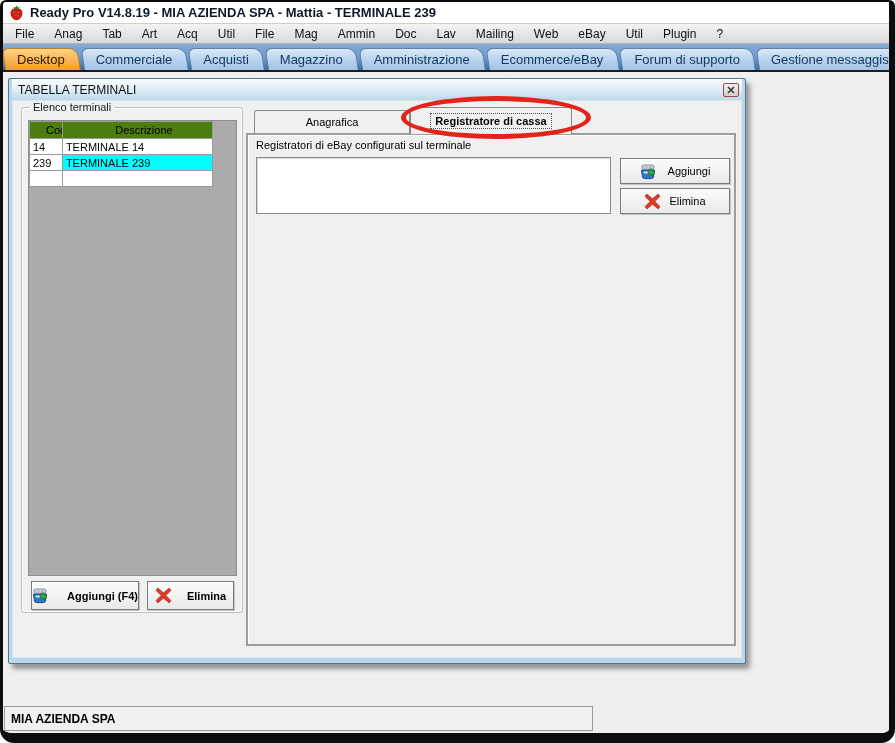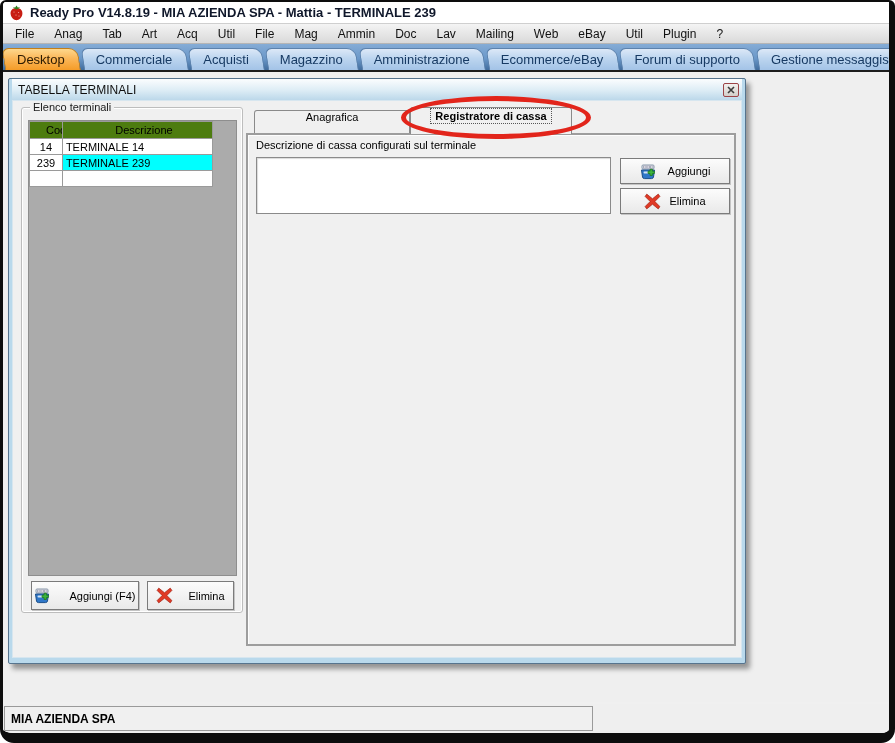--- a/index.html
+++ b/index.html
@@ -75,34 +75,34 @@
     background:#ababab; border:1px solid #8e8e8e; overflow:hidden;
   }
   .term-table { border-collapse:collapse; table-layout:fixed; width:184px; background:#fff; }
   .term-table th, .term-table td {
     font-size:11px; font-weight:normal; height:16px; padding:0 3px;
     border:1px solid #9a9a9a; overflow:hidden; white-space:nowrap; color:#000;
   }
   .term-table th { background:#4d7c0f; text-align:center; height:17px;padding-left:16px; }
   .col-cod { width:32px; }
   .col-desc { width:146px; }
-  .cell-cod { text-align:center; background:#fff; }
+  .cell-cod { text-align:left; background:#fff; }
   .cell-desc { background:#fff; }
   tr.selected .cell-desc { background:#00ffff;margin-left:34px; }
   .btn-row { position:absolute; left:0; top:473px; width:222px; height:30px; }
   .btn {
     position:absolute; height:29px; display:flex; align-items:center; justify-content:center; gap:15px;
     background:linear-gradient(#fcfcfc,#e9e9e9); border:1px solid #7b7b7b;
-    box-shadow:1px 1px 0 #c4c4c4; font-size:11px; color:#000; cursor:pointer;
+    box-shadow:1px 1px 0 #c4c4c4; font-size:11px; color:#000; cursor:pointer;font-weight:bold;
   }
   .btn-add-terminal { left:9px; width:108px; }
   .btn-del-terminal { left:125px; width:87px; }
   
   .dtab {
-    position:absolute; height:23px; top:9px; display:flex; align-items:flex-start; justify-content:center;
+    position:absolute; height:23px; top:9px; display:flex; align-items:center; justify-content:center;
     background:#f0f0f0; border:1px solid #8a8a8a; border-bottom:none;
     border-radius:3px 3px 0 0; font-size:11px; color:#000; cursor:pointer; z-index:2;
   }
   .dtab-anagrafica { left:241px; width:156px; }
   .dtab-registratore { left:397px; top:6px; height:27px; width:162px; font-weight:bold; z-index:3; }
   .dtab-registratore .focus-rect {
     border:1px dotted #555; padding:1px 4px;
   }
   .tabpage {
     position:absolute; left:233px; top:32px; width:490px; height:513px;
@@ -276,21 +276,21 @@
 
         <div class="dtab dtab-anagrafica">
           <span>Anagrafica</span>
         </div>
         <div class="dtab dtab-registratore">
           <span class="focus-rect">Registratore di cassa</span>
         </div>
         <div class="annotation-ellipse"></div>
 
         <div class="tabpage">
-          <span class="page-label">Descrizione di cassa configurati sul terminale</span>
+          <span class="page-label">Registratori di eBay configurati sul terminale</span>
           <div class="listbox"></div>
           <div class="side-btn btn-add-register">
             <span class="icon">
               <svg width="20" height="17" viewBox="0 0 20 17">
                 <rect x="2" y="2" width="12" height="4" rx="1" fill="#e8eef5" stroke="#8899aa"></rect>
                 <rect x="3.5" y="3" width="2.5" height="2" fill="#fff" stroke="#aab"></rect>
                 <rect x="7" y="3" width="2.5" height="2" fill="#fff" stroke="#aab"></rect>
                 <rect x="10.5" y="3" width="2.5" height="2" fill="#fff" stroke="#aab"></rect>
                 <path d="M1.5 7 h13 l-1 7 a2 2 0 0 1 -2 1.6 h-7 a2 2 0 0 1 -2 -1.6 Z" fill="#2f77c8" stroke="#1c4f8a"></path>
                 <rect x="3.5" y="8.5" width="9" height="2" rx="1" fill="#cfe2f6"></rect>

